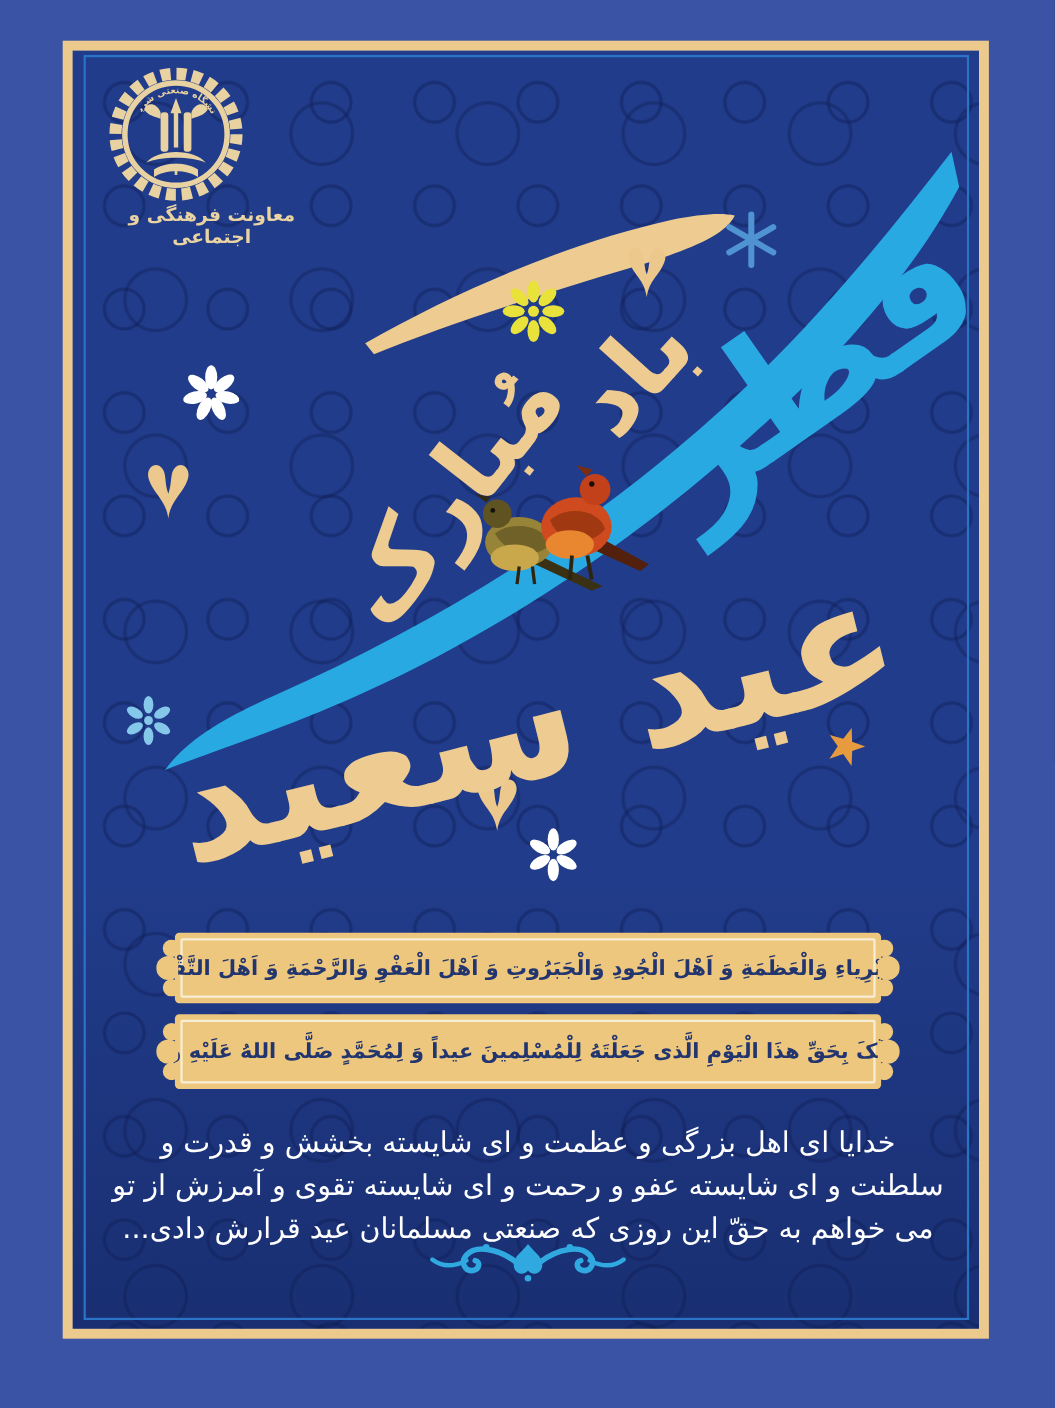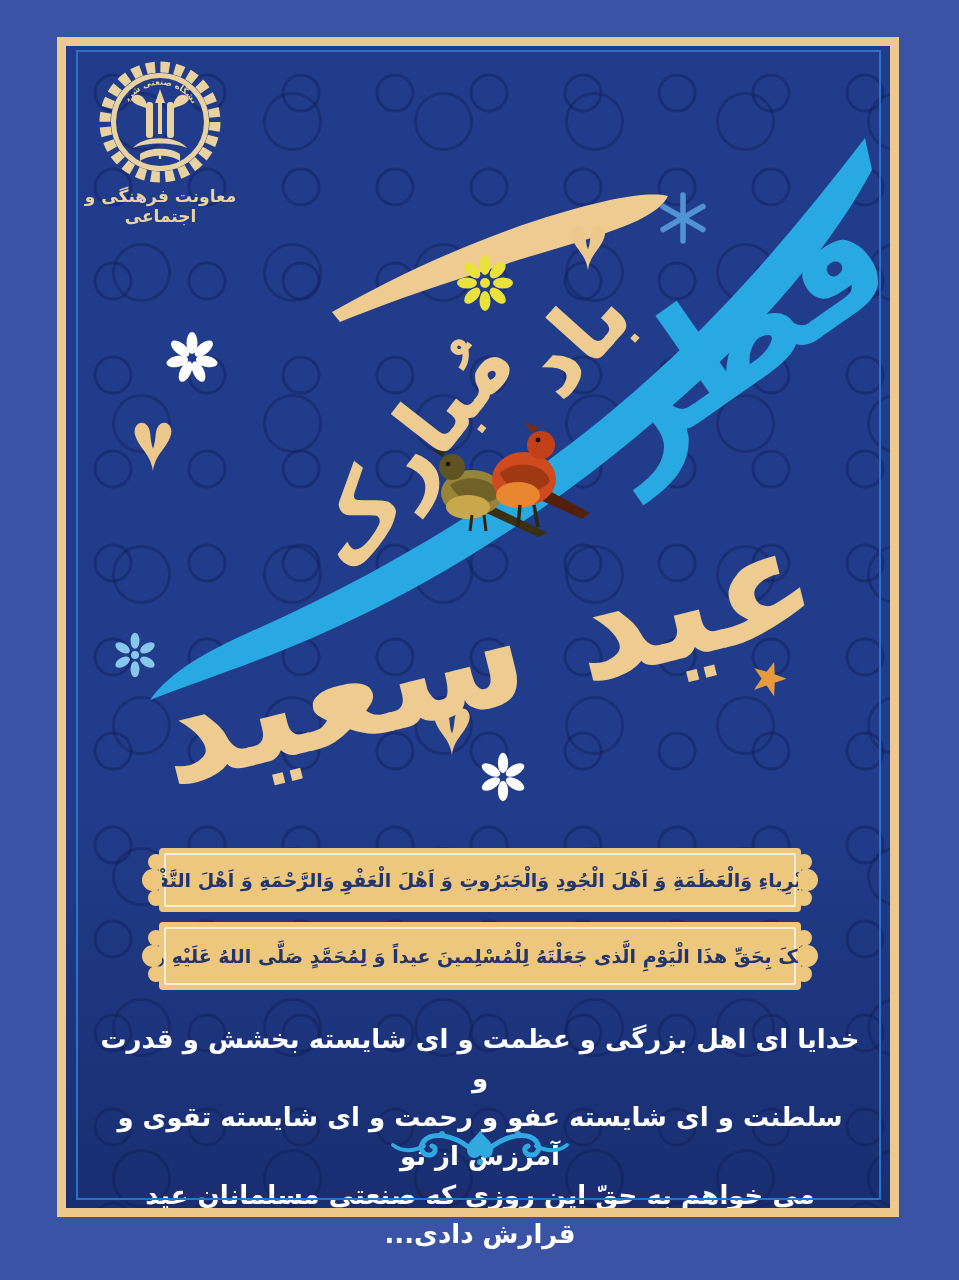--- a/index.html
+++ b/index.html
@@ -32,38 +32,38 @@
     position:absolute;z-index:3;color:#eecb90;font-weight:bold;
     display:flex;align-items:center;justify-content:center;
     white-space:nowrap;direction:rtl;line-height:1;
   }
   .t-fetr{left:545px;top:185px;width:380px;height:300px;font-size:148px;color:#29a9e2;transform:rotate(-35deg);}
   .t-mobarak{left:235px;top:280px;width:350px;height:340px;font-size:90px;transform:rotate(-52deg);}
   .t-baad{left:450px;top:235px;width:250px;height:210px;font-size:90px;transform:rotate(-48deg);}
   .t-eid{left:90px;top:515px;width:790px;height:280px;font-size:148px;transform:rotate(-14deg);}
   .dept-label{
     position:absolute;left:58px;top:186px;width:205px;z-index:3;
-    text-align:center;color:#e9d3a2;font-size:17px;font-weight:bold;direction:rtl;
+    text-align:center;color:#e9d3a2;font-size:17px;font-weight:bold;direction:rtl;padding-left:32px;
   }
   .banner{
     position:absolute;left:159px;width:642px;background:#edc77e;
     border-radius:4px;z-index:4;
   }
   .banner-inner-line{position:absolute;inset:5px;border:2px solid #f7eed6;border-radius:2px;pointer-events:none;}
   .banner-text{
     position:absolute;inset:0;display:flex;align-items:center;justify-content:center;
     overflow:hidden;white-space:nowrap;direction:rtl;
     color:#22356e;font-weight:bold;font-size:19px;
   }
   .banner-1{top:848px;height:64px;}
   .banner-2{top:922px;height:68px;}
   .bracket{position:absolute;z-index:4;}
   .translation{
     position:absolute;left:95px;top:1020px;width:770px;z-index:3;
-    text-align:center;direction:rtl;color:#ffffff;font-weight:bold;
+    text-align:center;direction:rtl;color:#ffffff;font-weight:normal;
     font-size:26px;line-height:39px;
   }
   .flourish{position:absolute;left:390px;top:1124px;z-index:3;}
   svg{display:block;}
 </style>
 </head>
 <body>
 
 <div class="poster">
 

